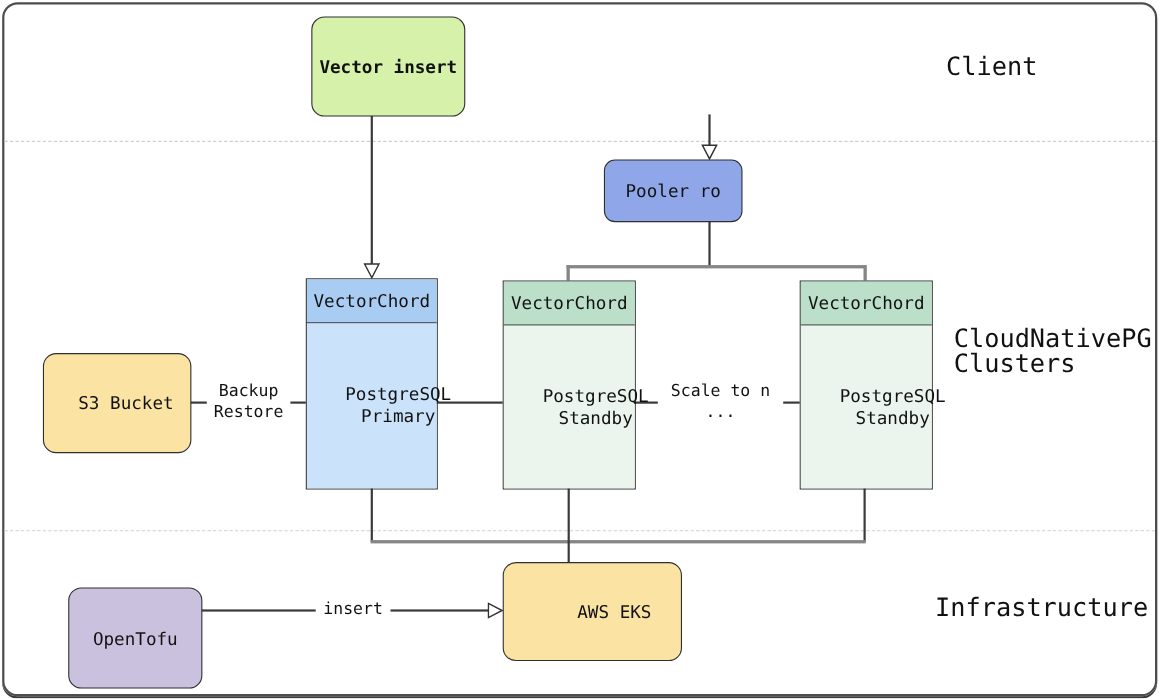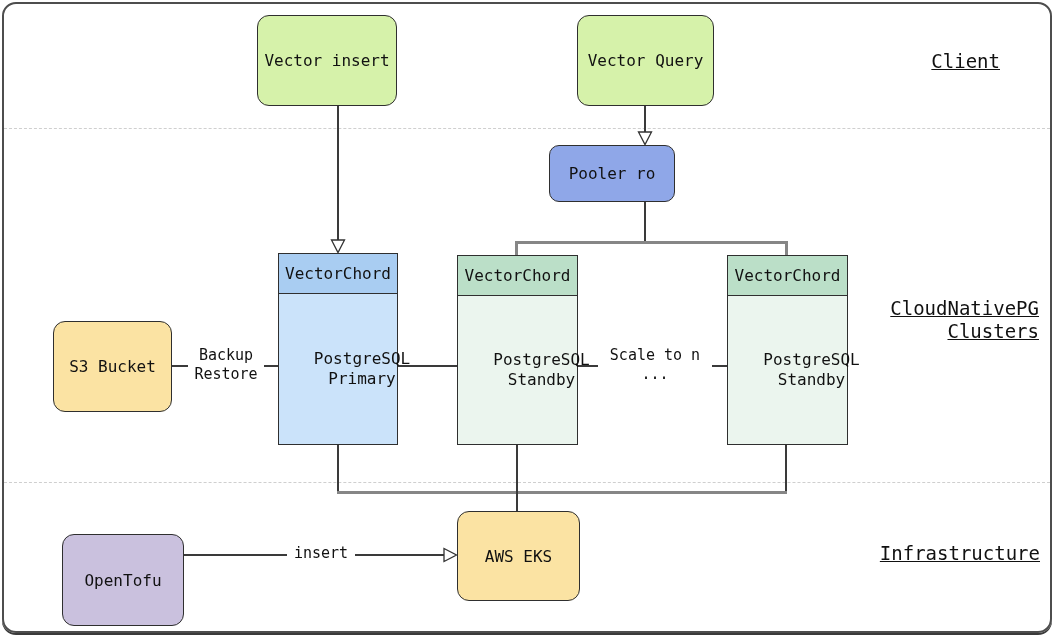--- a/index.html
+++ b/index.html
@@ -32,21 +32,21 @@
   }
   .cluster-body{
     flex:1;display:flex;flex-direction:column;align-items:center;justify-content:center;
     font-size:16px;line-height:20px;padding-left:48px;
   }
   .blue-h{background:var(--blue_header,#a9cdf2);}
   .blue-b{background:var(--blue_body,#cbe3fa);}
   .green-h{background:var(--green_header,#bbdfc8);}
   .green-b{background:var(--green_body,#ebf5ee);}
   .section-label{
-    position:absolute;font-size:19px;line-height:23px;text-align:right;z-index:2;text-decoration:underline;
+    position:absolute;font-size:23px;line-height:23px;text-align:left;z-index:2;
   }
   .edge-label{
     position:absolute;background:#fff;font-size:15px;line-height:19px;
     text-align:center;z-index:4;padding:0 3px;
   }
   .vline{position:absolute;width:1.5px;background:#3a3a3a;z-index:1;}
   .hline{position:absolute;height:1.5px;background:#3a3a3a;z-index:1;}
   .bus{background:#868686;height:2.5px;z-index:1;}
   .busv{background:#868686;width:2.5px;z-index:1;}
   .arrow{position:absolute;z-index:5;}
@@ -103,25 +103,22 @@
   <div class="edge-label line-stack" style="left:598px;top:346px;width:108px;">
     <span>Scale to n</span>
     <span>...</span>
   </div>
   <div class="edge-label line-stack" style="left:188px;top:346px;width:70px;">
     <span>Backup</span>
     <span>Restore</span>
   </div>
   <div class="edge-label" style="left:287px;top:544px;width:62px;">insert</div>
 
-  <div class="node rounded green" style="left:257px;top:15px;width:138px;height:89px;">
+  <div class="node rounded green" style="left:283px;top:15px;width:138px;height:89px;font-weight:bold;">
     <span>Vector insert</span>
-  </div>
-  <div class="node rounded green" style="left:577px;top:15px;width:135px;height:89px;">
-    <span>Vector Query</span>
   </div>
 
   <div class="node bluep" style="left:549px;top:145px;width:124px;height:55px;">
     <span>Pooler ro</span>
   </div>
 
   <div class="cluster" style="left:278px;top:253px;width:118px;height:190px;">
     <div class="cluster-header blue-h">VectorChord</div>
     <div class="cluster-body blue-b">
       <span>PostgreSQL</span>
@@ -138,24 +135,24 @@
   </div>
 
   <div class="cluster" style="left:727px;top:255px;width:119px;height:188px;">
     <div class="cluster-header green-h">VectorChord</div>
     <div class="cluster-body green-b">
       <span>PostgreSQL</span>
       <span>Standby</span>
     </div>
   </div>
 
-  <div class="node rounded yellow" style="left:53px;top:321px;width:117px;height:89px;">
+  <div class="node rounded yellow" style="left:39px;top:321px;width:117px;height:89px;padding-left:16px;">
     <span>S3 Bucket</span>
   </div>
 
   <div class="node rounded purple" style="left:62px;top:510px;width:120px;height:90px;margin-top:24px;">
     <span>OpenTofu</span>
   </div>
-  <div class="node rounded yellow" style="left:457px;top:511px;width:121px;height:88px;">
+  <div class="node rounded yellow" style="left:457px;top:511px;width:121px;height:88px;padding-left:40px;">
     <span>AWS EKS</span>
   </div>
 
 </div>
 
 </body></html>

